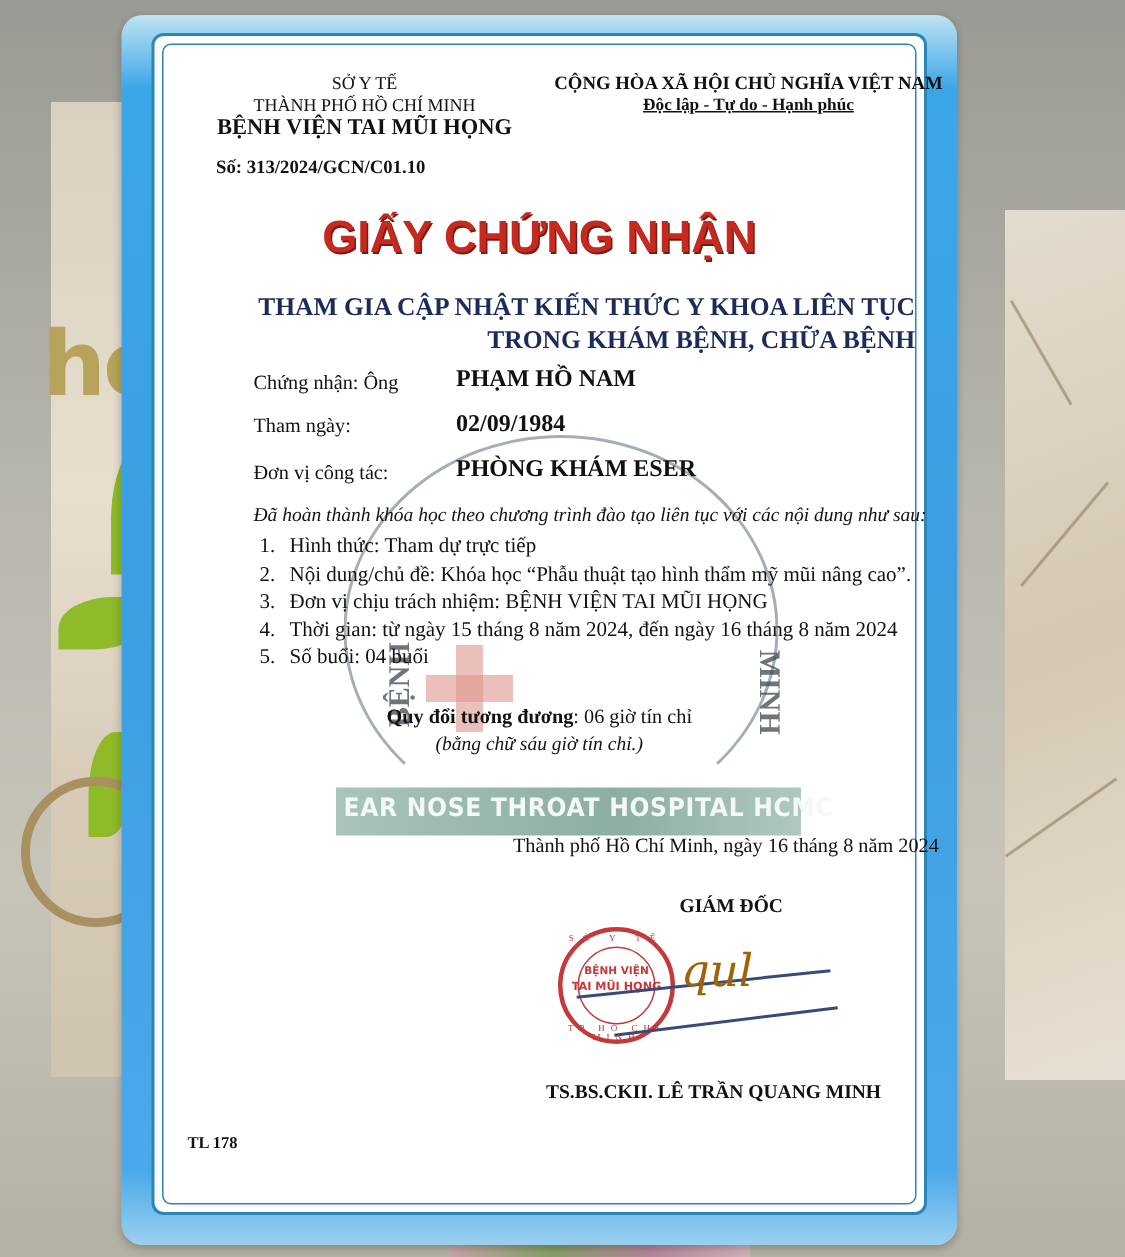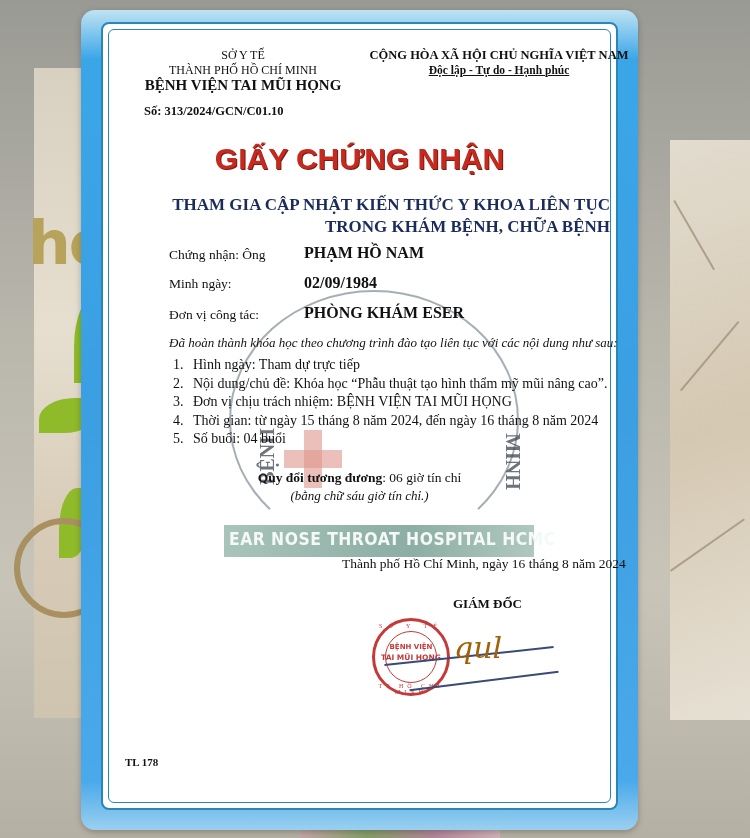--- a/index.html
+++ b/index.html
@@ -172,29 +172,29 @@
       <div class="big-cross-v"></div>
       <div class="big-stamp-word" style="left:130px;top:415px;transform:rotate(-90deg);">BỆNH</div>
       <div class="big-stamp-word" style="left:375px;top:420px;transform:rotate(90deg);">MINH</div>
 
       <div class="abs title">GIẤY CHỨNG NHẬN</div>
       <div class="abs subtitle st1">THAM GIA CẬP NHẬT KIẾN THỨC Y KHOA LIÊN TỤC</div>
       <div class="abs subtitle st2">TRONG KHÁM BỆNH, CHỮA BỆNH</div>
 
       <div class="abs lbl r-name">Chứng nhận: Ông</div>
       <div class="abs val r-name" style="top:214px;">PHẠM HỒ NAM</div>
-      <div class="abs lbl r-dob">Minh ngày:</div>
+      <div class="abs lbl r-dob">Tham ngày:</div>
       <div class="abs val r-dob" style="top:244px;">02/09/1984</div>
       <div class="abs lbl r-unit">Đơn vị công tác:</div>
       <div class="abs val r-unit" style="top:274px;">PHÒNG KHÁM ESER</div>
 
       <div class="abs intro">Đã hoàn thành khóa học theo chương trình đào tạo liên tục với các nội dung như sau:</div>
 
       <ul class="abs items">
-        <li><span class="n">1.</span><span>Hình ngày: Tham dự trực tiếp</span></li>
+        <li><span class="n">1.</span><span>Hình thức: Tham dự trực tiếp</span></li>
         <li><span class="n">2.</span><span>Nội dung/chủ đề: Khóa học “Phẫu thuật tạo hình thẩm mỹ mũi nâng cao”.</span></li>
         <li><span class="n">3.</span><span>Đơn vị chịu trách nhiệm: BỆNH VIỆN TAI MŨI HỌNG</span></li>
         <li><span class="n">4.</span><span>Thời gian: từ ngày 15 tháng 8 năm 2024, đến ngày 16 tháng 8 năm 2024</span></li>
         <li><span class="n">5.</span><span>Số buổi: 04 buổi</span></li>
       </ul>
 
       <div class="abs quydoi"><b>Quy đổi tương đương</b><span>: 06 giờ tín chỉ</span></div>
       <div class="abs bangchu">(bằng chữ sáu giờ tín chỉ.)</div>
 
       <div class="banner"></div>
@@ -208,17 +208,18 @@
         <div class="red-stamp-top">SỞ Y TẾ</div>
         <div class="red-stamp-inner"></div>
         <div class="red-stamp-t1">BỆNH VIỆN</div>
         <div class="red-stamp-t2">TAI MŨI HỌNG</div>
         <div class="red-stamp-bottom">TP HỒ CHÍ MINH</div>
       </div>
       <div class="sig-line1"></div>
       <div class="sig-line2"></div>
       <div class="signature">qul</div>
 
+      <div class="abs director-name">TS.BS.CKII. LÊ TRẦN QUANG MINH</div>
 
       <div class="abs code">TL 178</div>
     </div>
   </div>
 </div>
 
 </body></html>

